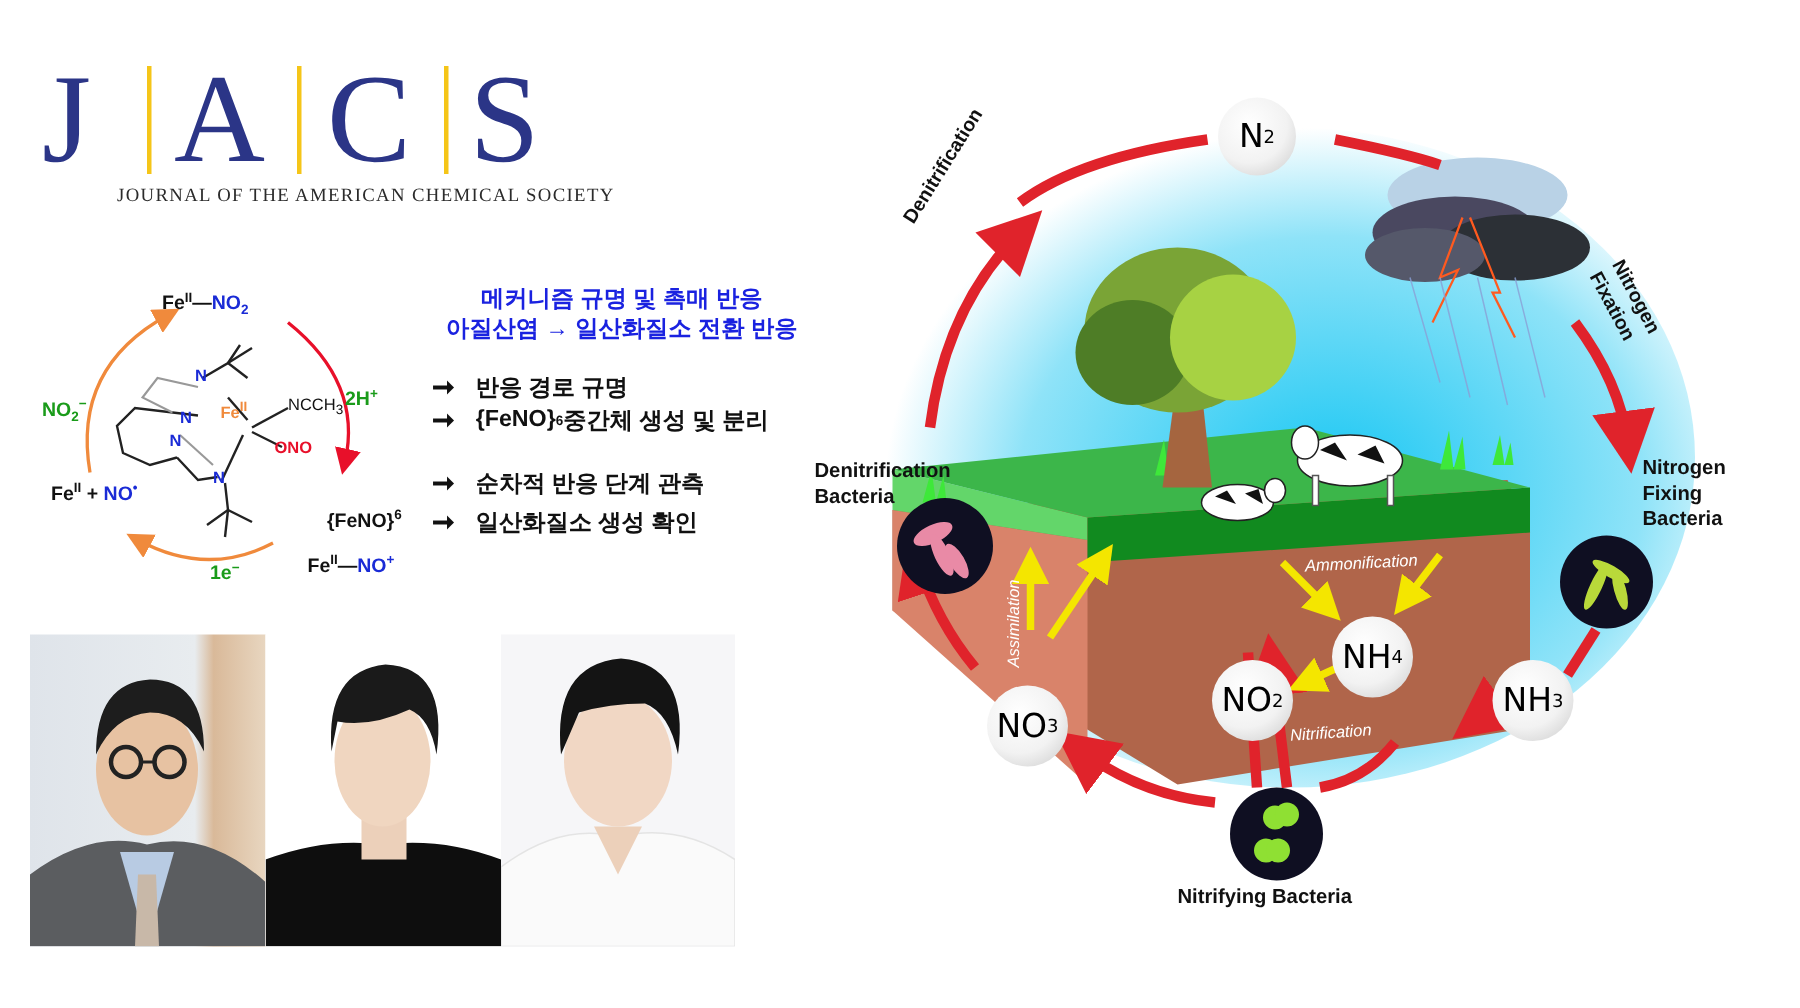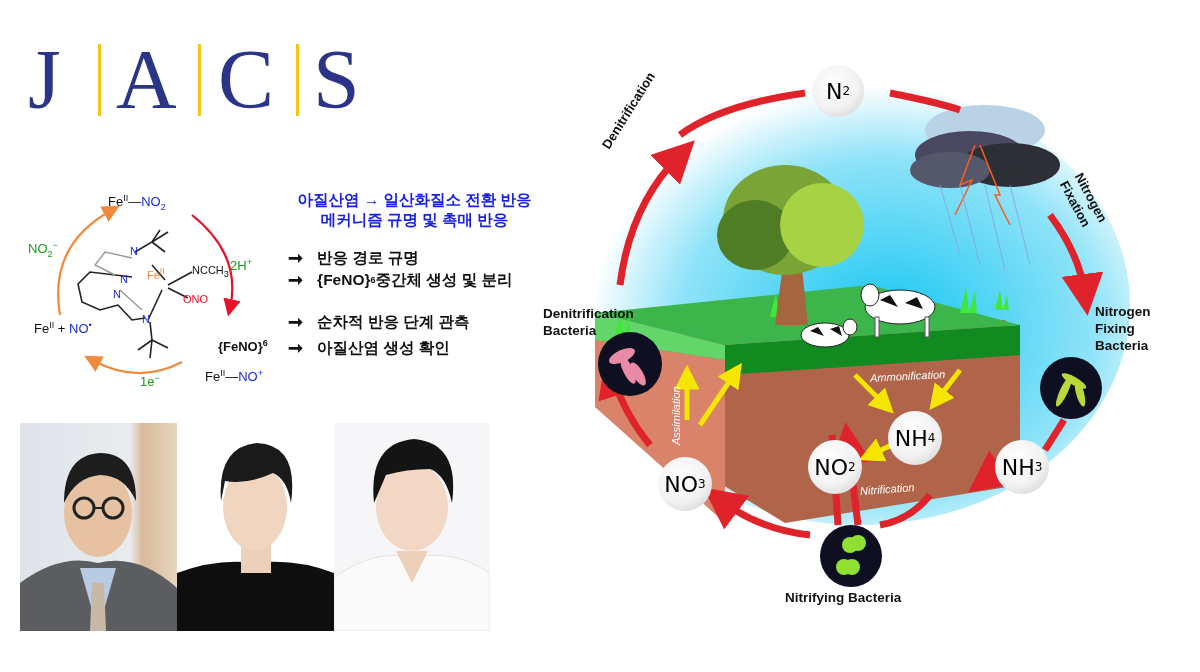--- a/index.html
+++ b/index.html
@@ -5,21 +5,21 @@
   html,body{margin:0;padding:0;background:#fff;}
   body{width:1200px;height:672px;position:relative;overflow:hidden;font-family:"Liberation Sans",sans-serif;}
   .abs{position:absolute;}
   
   #logo{left:28px;top:38px;width:340px;height:100px;}
   .logo-letter{position:absolute;top:0;font-family:"Liberation Serif",serif;font-size:84px;color:#2b3587;line-height:84px;}
   .logo-bar{position:absolute;top:6px;width:3px;height:72px;background:#f5c518;}
   .logo-sub{position:absolute;left:50px;top:85px;font-family:"Liberation Serif",serif;font-size:12.5px;letter-spacing:0.9px;color:#2b2b2b;white-space:nowrap;}
   
   #cycle{left:20px;top:180px;width:255px;height:200px;}
-  .chem{position:absolute;font-weight:normal;font-size:13px;color:#111;white-space:nowrap;}
+  .chem{position:absolute;font-weight:bold;font-size:13px;color:#111;white-space:nowrap;}
   .blue{color:#1a2bd6;}
   .red{color:#e8102a;}
   .green{color:#1a9b1a;}
   .orange{color:#f08a3c;}
   sup,sub{font-size:9px;}
   
   #kor{left:282px;top:190px;width:265px;}
   .kor-title{color:#1a22e0;font-weight:bold;font-size:15.5px;text-align:center;line-height:20px;}
   .bullet{display:flex;align-items:center;font-size:15.5px;font-weight:bold;color:#111;margin-left:6px;height:22px;}
   .arrowglyph{font-size:18px;margin-right:14px;font-weight:bold;}
@@ -37,20 +37,21 @@
 <body>
 
 <div id="logo" class="abs">
   <span class="logo-letter" style="left:0;">J</span>
   <span class="logo-bar" style="left:70px;"></span>
   <span class="logo-letter" style="left:88px;">A</span>
   <span class="logo-bar" style="left:170px;"></span>
   <span class="logo-letter" style="left:190px;">C</span>
   <span class="logo-bar" style="left:268px;"></span>
   <span class="logo-letter" style="left:285px;">S</span>
+  <span class="logo-sub">JOURNAL OF THE AMERICAN CHEMICAL SOCIETY</span>
 </div>
 
 <div id="cycle" class="abs">
   <svg class="abs" style="left:0;top:0;" width="255" height="200">
     <defs>
       <marker id="mRed" markerWidth="8" markerHeight="8" refX="4" refY="4" orient="auto">
           <path d="M0,0 L8,4 L0,8 z" fill="#e8102a"></path>
         </marker>
       <marker id="mOr" markerWidth="8" markerHeight="8" refX="4" refY="4" orient="auto">
           <path d="M0,0 L8,4 L0,8 z" fill="#f08a3c"></path>
@@ -81,53 +82,53 @@
       <path d="M112,78 L85,72 L75,85 L95,95"></path>
       <path d="M100,110 L122,130"></path>
     </g>
   </svg>
   <span class="chem" style="left:88px;top:13px;"><span>Fe</span><sup>II</sup>—<span class="blue"><span>NO</span><sub>2</sub></span></span>
   <span class="chem green" style="left:210px;top:77px;"><span>2H</span><sup>+</sup></span>
   <span class="chem" style="left:185px;top:140px;margin-top:48px;"><span>Fe</span><sup>II</sup>—<span class="blue"><span>NO</span><sup>+</sup></span></span>
   <span class="chem" style="left:198px;top:158px;font-weight:bold;"><span>{FeNO}</span><sup>6</sup></span>
   <span class="chem green" style="left:120px;top:193px;"><span>1e</span><sup>−</sup></span>
   <span class="chem" style="left:14px;top:140px;text-align:center;"><span>Fe</span><sup>II</sup> <span>+</span> <span class="blue"><span>NO</span><sup>•</sup></span></span>
-  <span class="chem green" style="left:8px;top:60px;"><span>NO</span><sub>2</sub><sup>−</sup></span>
+  <span class="chem green" style="left:8px;top:84px;"><span>NO</span><sub>2</sub><sup>−</sup></span>
 
   <span class="chem blue" style="left:110px;top:65px;font-size:11px;">N</span>
   <span class="chem blue" style="left:100px;top:93px;font-size:11px;">N</span>
   <span class="chem blue" style="left:93px;top:108px;font-size:11px;">N</span>
   <span class="chem blue" style="left:122px;top:133px;font-size:11px;">N</span>
   <span class="chem orange" style="left:127px;top:86px;font-size:11px;"><span>Fe</span><sup>II</sup></span>
   <span class="chem" style="left:172px;top:84px;font-size:11px;font-weight:normal;"><span>NCCH</span><sub>3</sub></span>
   <span class="chem red" style="left:163px;top:113px;font-size:11px;">ONO</span>
 </div>
 
 <div id="kor" class="abs">
+  <div class="kor-title">메커니즘 규명 및 촉매 반응</div>
   <div class="kor-title">아질산염 → 일산화질소 전환 반응</div>
-  <div class="kor-title">메커니즘 규명 및 촉매 반응</div>
   <div style="height:17px;"></div>
   <div class="bullet">
       <span class="arrowglyph">➞</span>
       <span>반응 경로 규명</span>
     </div>
   <div class="bullet">
       <span class="arrowglyph">➞</span>
       <span>{FeNO}</span>
       <sup>6</sup>
       <span> 중간체 생성 및 분리</span>
     </div>
   <div style="height:20px;"></div>
   <div class="bullet">
       <span class="arrowglyph">➞</span>
       <span>순차적 반응 단계 관측</span>
     </div>
   <div class="bullet" style="margin-top:4px;">
       <span class="arrowglyph">➞</span>
-      <span>아질산염 생성 확인</span>
+      <span>일산화질소 생성 확인</span>
     </div>
 </div>
 
 <div class="photo" style="left:20px;width:157px;background:linear-gradient(90deg,#dfe4ea 0%,#e8ecef 70%,#d9b999 78%,#e8d6c0 100%);">
   <svg width="157" height="208">
     <path d="M0,208 L0,160 Q40,130 78,140 Q118,130 157,165 L157,208 z" fill="#5b5d60"></path>
     <path d="M60,145 L78,208 L96,145 z" fill="#b8cbe3"></path>
     <path d="M72,160 L84,160 L86,208 L70,208 z" fill="#c8b8a8"></path>
     <ellipse cx="78" cy="90" rx="34" ry="44" fill="#e7c2a2"></ellipse>
     <path d="M44,80 Q44,32 80,30 Q116,30 116,78 Q104,52 80,52 Q56,54 44,80 z" fill="#1d1d1d"></path>

